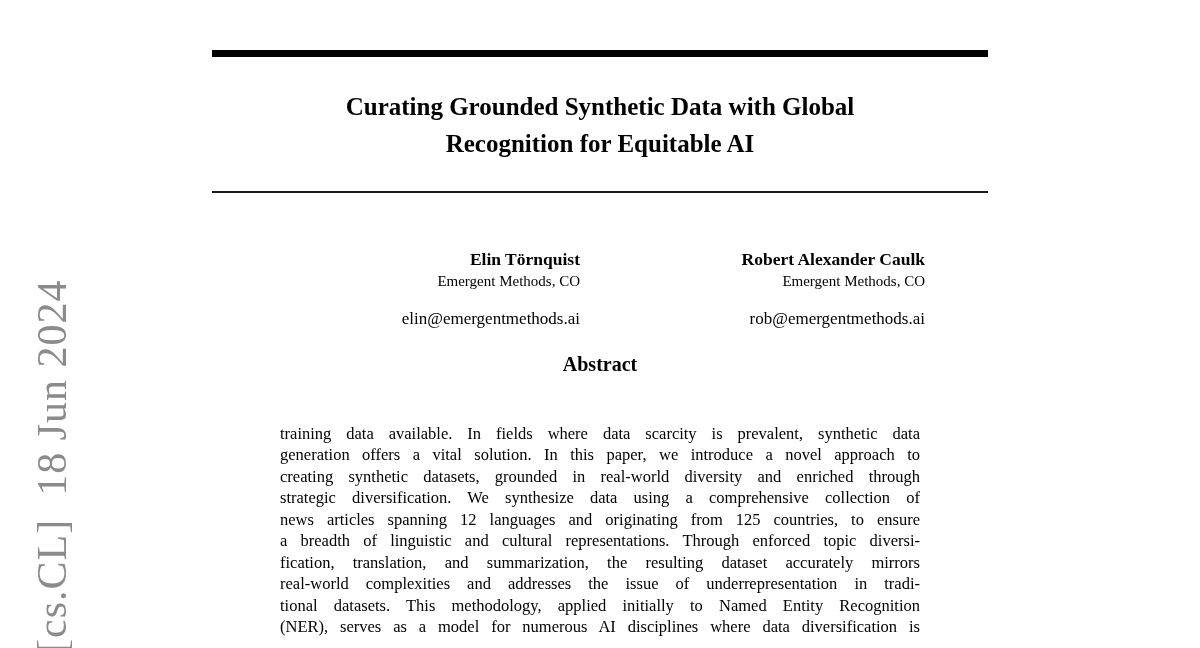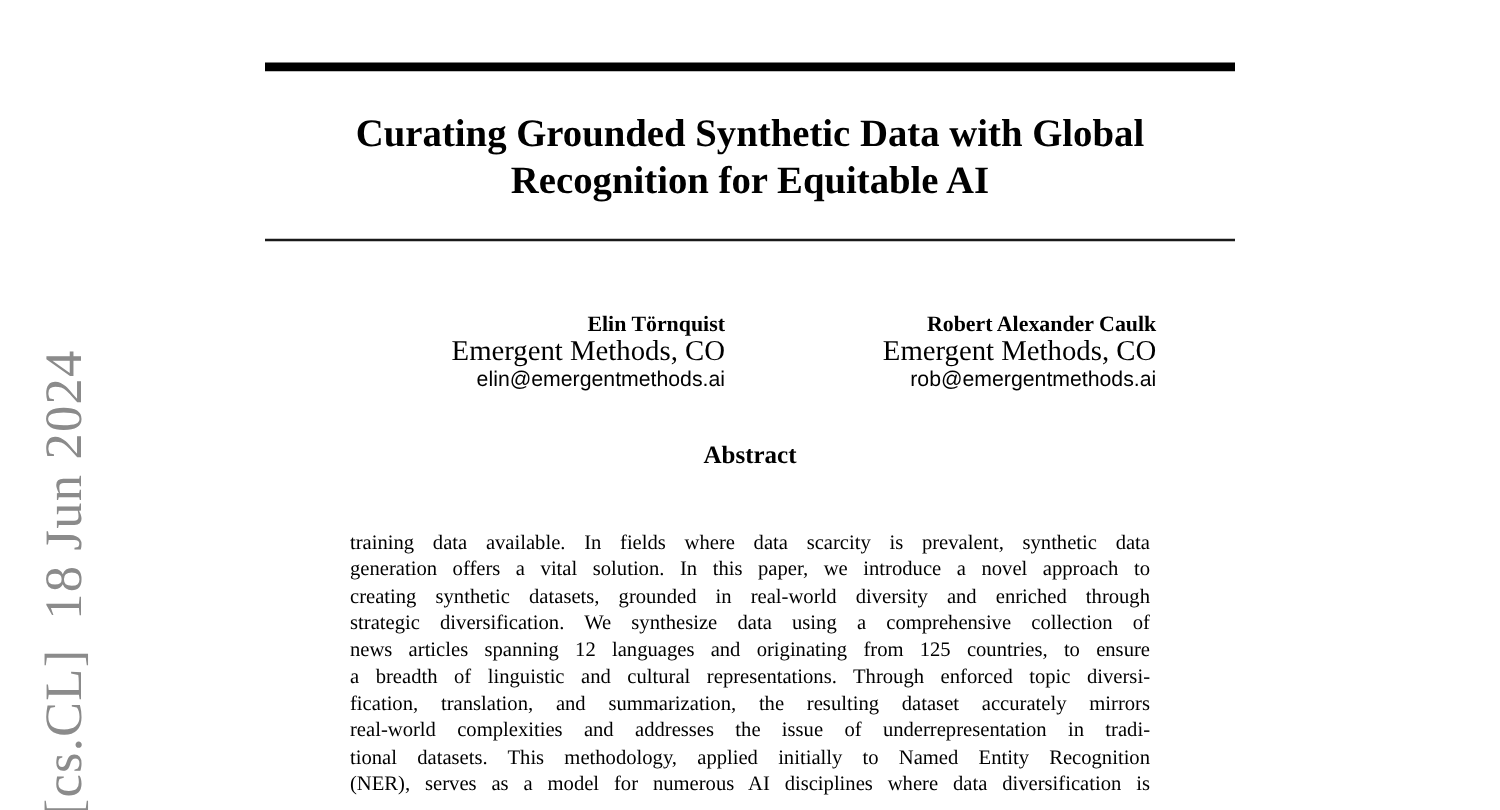--- a/index.html
+++ b/index.html
@@ -45,46 +45,46 @@
     height: 2px;
     background: #1a1a1a;
   }
   .paper-title {
     position: absolute;
     left: 0;
     top: 88px;
     width: 1200px;
     text-align: center;
     font-weight: bold;
-    font-size: 31px;
+    font-size: 25px;
     line-height: 37px;
   }
   .paper-title .t-line { height: 37px; }
   .author-block {
     position: absolute;
     top: 248px;
     width: 300px;
     text-align: right;
   }
   .author-block.a1 { left: 280px; }
   .author-block.a2 { left: 625px; }
   .author-name {
     font-weight: bold;
     font-size: 17.5px;
     line-height: 22px;
   }
   .author-affil {
-    font-size: 23px;
+    font-size: 15px;
     line-height: 22px;
   }
   .author-email {
-    font-family: Liberation Sans, sans-serif;
+    font-family: Liberation Serif, serif;
     font-size: 17px;
     line-height: 22px;
-    margin-top: 1px;
+    margin-top: 16px;
   }
   .abstract-heading {
     position: absolute;
     left: 0;
     top: 353px;
     width: 1200px;
     text-align: center;
     font-weight: bold;
     font-size: 20px;
   }

